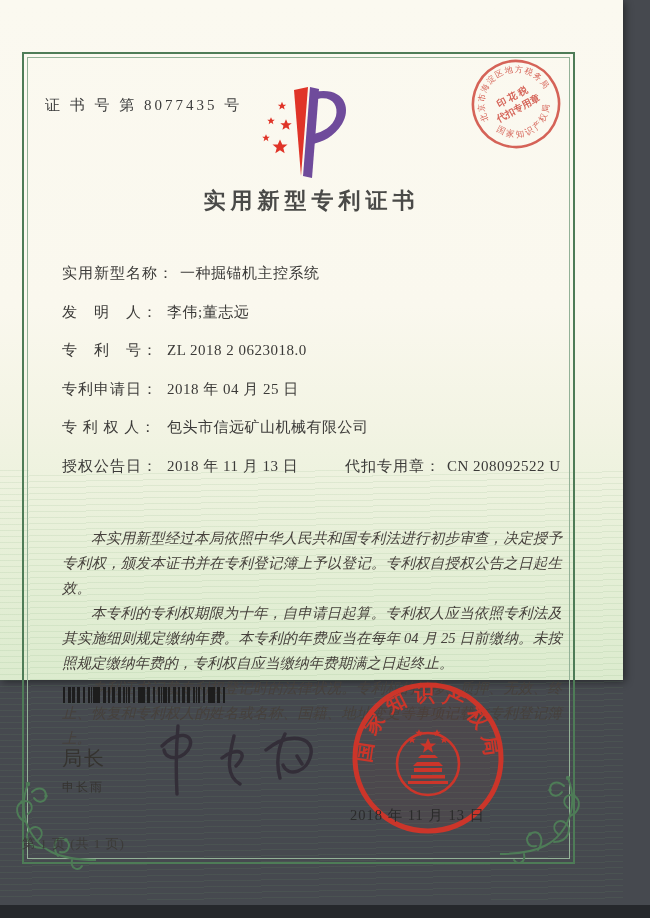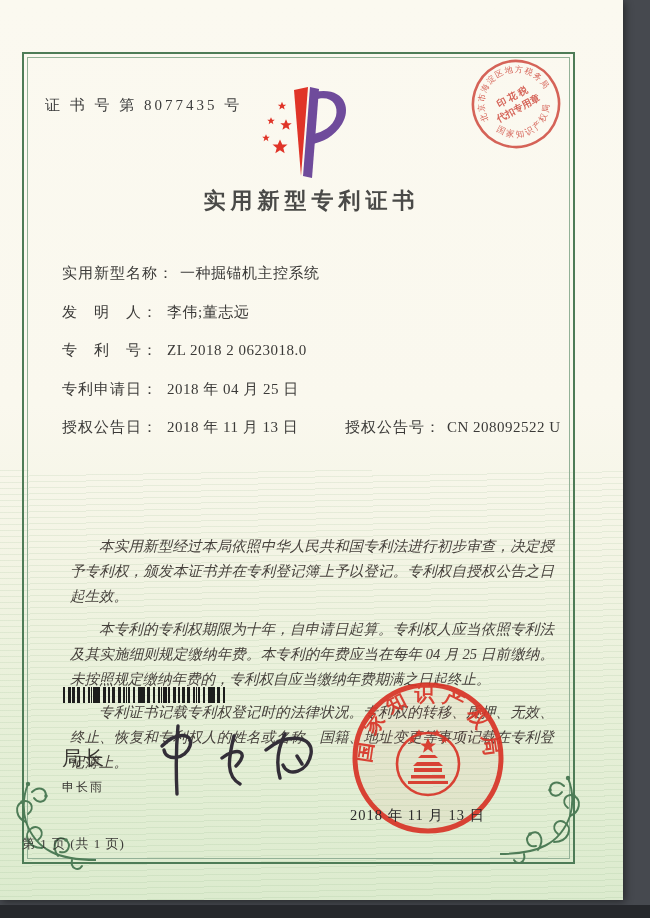--- a/index.html
+++ b/index.html
@@ -2,21 +2,21 @@
 <html><head>
 <meta charset="utf-8">
 <style>
   html,body{margin:0;padding:0;}
   body{
     width:650px;height:918px;position:relative;overflow:hidden;
     background:#46494f;
     font-family:"Liberation Serif","DejaVu Serif",serif;
   }
   .paper{
-    position:absolute;left:0;top:0;width:623px;height:900px;
+    position:absolute;left:0;top:0;width:623px;height:680px;
     background:linear-gradient(180deg,#fbf9f0 0%,#faf8ee 45%,#f3f4e4 62%,#e8f0d9 78%,#dcebce 100%);
     box-shadow:2px 2px 8px rgba(0,0,0,.45);
   }
   .guilloche{
     position:absolute;left:0;top:470px;width:623px;height:430px;
     background:repeating-linear-gradient(179deg,rgba(108,158,104,.13) 0 1px,transparent 1px 6px);
     opacity:.9;pointer-events:none;
   }
   .bottom-edge{position:absolute;left:0;bottom:0;width:650px;height:13px;background:#26282c;}
   .frame-outer{
@@ -38,21 +38,21 @@
   .fields{position:absolute;left:62px;top:264px;width:500px;}
   .frow{position:relative;height:24px;margin-bottom:14.5px;font-size:15px;color:#3b3a38;white-space:nowrap;font-family:Liberation Serif, serif;}
   .flabel{display:inline-block;min-width:99px;letter-spacing:1px;}
   .fvalue{margin-left:6px;letter-spacing:.5px;}
   .pair2{position:absolute;left:283px;top:0;}
   .body-text{
     position:absolute;left:62px;top:526px;width:500px;
     font-size:14.5px;line-height:25px;color:#46413c;text-align:justify;
     font-style:italic;
   }
-  .body-text p{margin:8px;text-indent:2em;}
+  .body-text p{margin:0;text-indent:2em;}
   .barcode{
     position:absolute;left:63px;top:687px;width:162px;height:16px;
     background:
       repeating-linear-gradient(90deg,#1d1d1d 0 2px,transparent 2px 5px),
       repeating-linear-gradient(90deg,#1d1d1d 0 1px,transparent 1px 7px),
       repeating-linear-gradient(90deg,transparent 0 9px,#1d1d1d 9px 12px,transparent 12px 23px);
   }
   .officer{position:absolute;left:62px;top:745px;font-size:20px;color:#35332f;letter-spacing:2px;}
   .officer-name{position:absolute;left:62px;top:779px;font-size:12px;color:#35332f;letter-spacing:2px;}
   .signature{position:absolute;left:148px;top:718px;}
@@ -108,23 +108,26 @@
     <div class="frow">
       <span class="flabel">发　明　人：</span><span class="fvalue">李伟;董志远</span>
     </div>
     <div class="frow">
       <span class="flabel">专　利　号：</span><span class="fvalue">ZL 2018 2 0623018.0</span>
     </div>
     <div class="frow">
       <span class="flabel">专利申请日：</span><span class="fvalue">2018 年 04 月 25 日</span>
     </div>
     <div class="frow">
+      <span class="flabel">专 利 权 人：</span><span class="fvalue">包头市信远矿山机械有限公司</span>
+    </div>
+    <div class="frow">
       <span class="flabel">授权公告日：</span><span class="fvalue">2018 年 11 月 13 日</span>
       <span class="pair2">
-        <span class="flabel" style="min-width:0">授权公告号：</span><span class="fvalue">CN 208092522 U</span>
+        <span class="flabel" style="min-width:0">代扣专用章：</span><span class="fvalue">CN 208092522 U</span>
       </span>
     </div>
   </div>
 
   <div class="body-text">
     <p>本实用新型经过本局依照中华人民共和国专利法进行初步审查，决定授予专利权，颁发本证书并在专利登记簿上予以登记。专利权自授权公告之日起生效。</p>
     <p>本专利的专利权期限为十年，自申请日起算。专利权人应当依照专利法及其实施细则规定缴纳年费。本专利的年费应当在每年 04 月 25 日前缴纳。未按照规定缴纳年费的，专利权自应当缴纳年费期满之日起终止。</p>
     <p>专利证书记载专利权登记时的法律状况。专利权的转移、质押、无效、终止、恢复和专利权人的姓名或名称、国籍、地址变更等事项记载在专利登记簿上。</p>
   </div>
 

